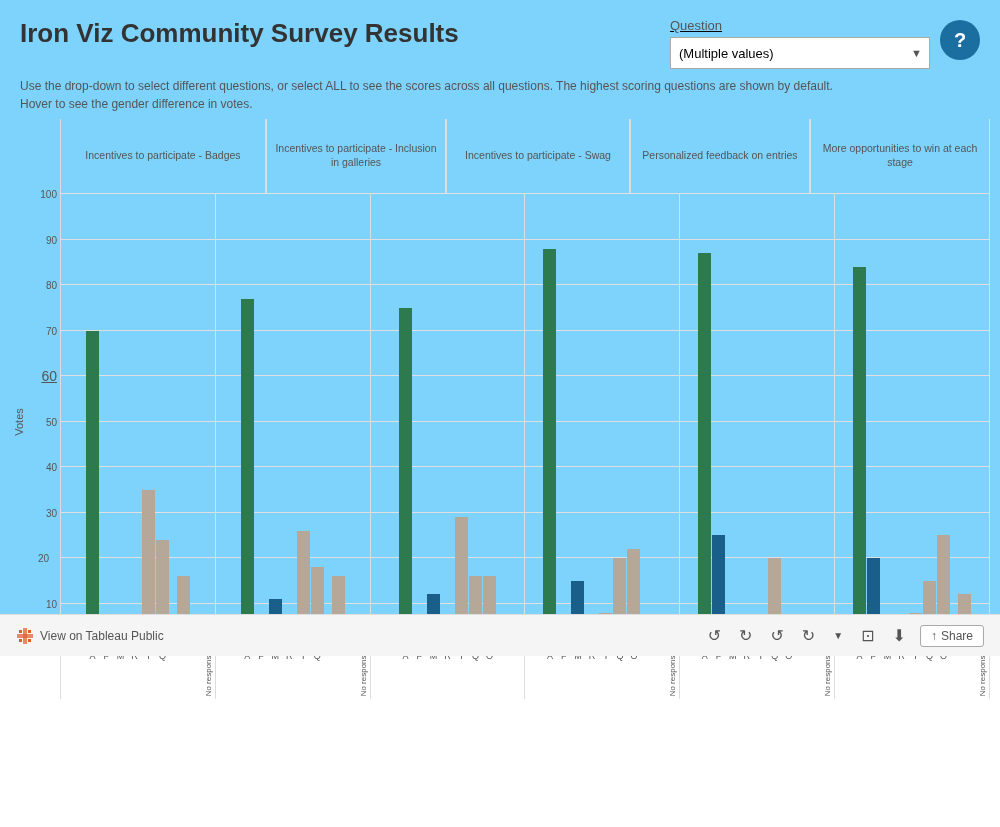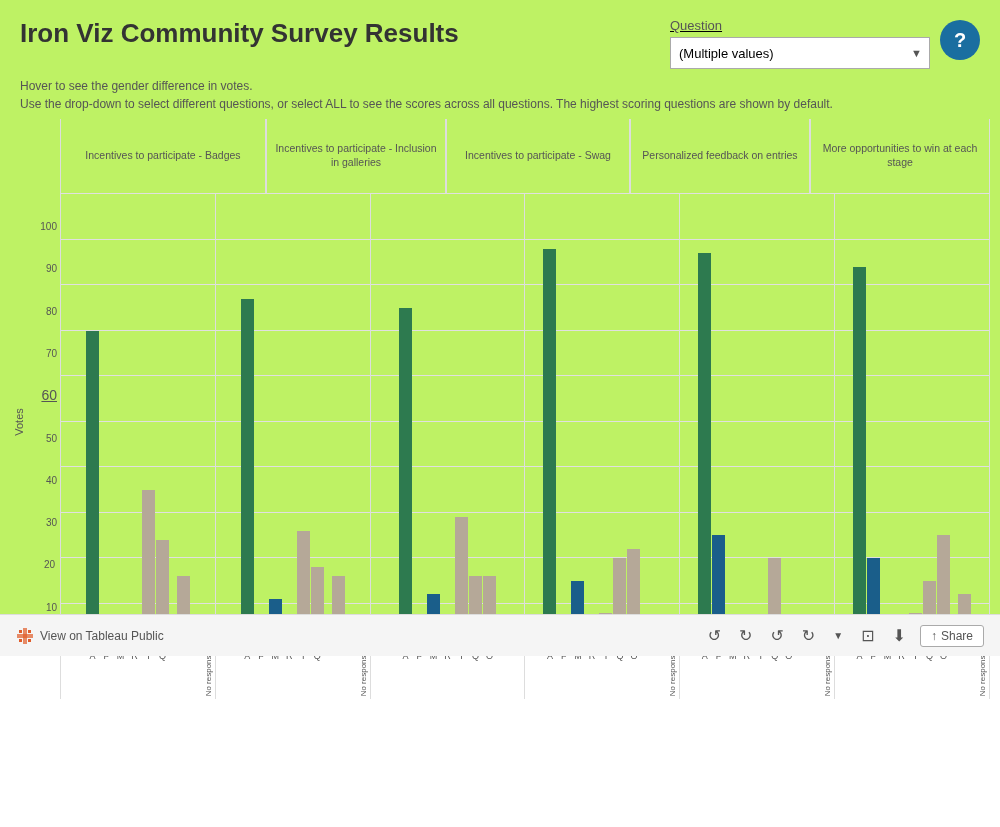--- a/index.html
+++ b/index.html
@@ -1,18 +1,18 @@
 <!DOCTYPE html>
 <html><head>
   <meta charset="utf-8">
   <style>
     * { box-sizing: border-box; margin: 0; padding: 0; }
     body { font-family: Arial, sans-serif; background: #fff; width: 1000px; height: 827px; overflow: hidden; }
 
-    .container { width: 1000px; height: 656px; position: relative; background: #bef264; }
+    .container { width: 1000px; height: 656px; position: relative; background: #7dd3fc; }
 
     
     .header { display: flex; align-items: flex-start; padding: 18px 20px 0 20px; }
     .title { font-size: 26px; font-weight: bold; color: #333; flex: 1; }
     .question-control { display: flex; flex-direction: column; align-items: flex-start; margin-right: 10px; text-decoration: underline; }
     .question-label { font-size: 13px; color: #555; margin-bottom: 4px; }
     .question-select { width: 260px; height: 32px; border: 1px solid #aaa; font-size: 13px; padding: 0 8px; background: #fff; appearance: none; -webkit-appearance: none; cursor: pointer; }
     .select-wrapper { position: relative; display: inline-block; }
     .select-wrapper::after { content: '▼'; position: absolute; right: 8px; top: 50%; transform: translateY(-50%); font-size: 11px; color: #555; pointer-events: none; }
     .help-btn { width: 40px; height: 40px; border-radius: 50%; background: #1a6ea0; color: #fff; font-size: 20px; font-weight: bold; border: none; cursor: pointer; display: flex; align-items: center; justify-content: center; margin-top: 2px; }
@@ -41,48 +41,48 @@
       <div class="select-wrapper">
         <select class="question-select">
           <option>(Multiple values)</option>
         </select>
       </div>
     </div>
     <button class="help-btn">?</button>
   </div>
 
   <div class="subtitle">
+    <div>Use the drop-down to select different questions, or select ALL to see the scores across all questions. The highest scoring questions are shown by default.</div>
     <div>Hover to see the gender difference in votes.</div>
-    <div>Use the drop-down to select different questions, or select ALL to see the scores across all questions. The highest scoring questions are shown by default.</div>
   </div>
 
   <div style="position:relative; margin: 0 10px 0 10px; height:580px;">
 
     <div style="display:flex; position:absolute; top:0; left:50px; right:0; height:75px; border-bottom:1px solid #ccc;">
       <div class="col-header" style="flex:1;font-size:10.5px;color:#555;text-align:center;padding:4px 16px;border-right:1px solid #ddd;line-height:1.3;display:flex;align-items:center;justify-content:center;">Incentives to participate - Badges</div>
       <div class="col-header" style="flex:1;font-size:10.5px;color:#555;text-align:center;padding:4px 3px;border-right:1px solid #ddd;line-height:1.3;display:flex;align-items:center;justify-content:center;">Incentives to participate - Inclusion in galleries</div>
       <div class="col-header" style="flex:1;font-size:10.5px;color:#555;text-align:left;padding:4px 5px;border-right:1px solid #ddd;line-height:1.3;display:flex;align-items:center;justify-content:center;">Incentives to participate - Swag</div>
       <div class="col-header" style="flex:1;font-size:10.5px;color:#555;text-align:center;padding:4px 3px;border-right:1px solid #ddd;line-height:1.3;display:flex;align-items:center;justify-content:center;">Personalized feedback on entries</div>
       <div class="col-header" style="flex:1;font-size:10.5px;color:#555;text-align:center;padding:4px 3px;border-right:1px solid #ddd;line-height:1.3;display:flex;align-items:center;justify-content:center;">More opportunities to win at each stage</div>
     </div>
 
     <div style="position:absolute;left:0;top:75px;bottom:50px;width:18px;display:flex;align-items:center;justify-content:center;">
       <span style="font-size:11px;color:#555;transform:rotate(-90deg);white-space:nowrap;display:block;">Votes</span>
     </div>
 
-    <div id="y-ticks-container" style="position:absolute;top:75px;bottom:50px;left:18px;width:32px;margin-top:32px;">
+    <div id="y-ticks-container" style="position:absolute;top:75px;bottom:50px;left:18px;width:32px;">
         <div style="position: absolute; right: 3px; bottom: 100%; font-size: 10px; color: rgb(85, 85, 85); transform: translateY(50%); text-align: right;">100</div>
         <div style="position: absolute; right: 3px; bottom: 90%; font-size: 10px; color: rgb(85, 85, 85); transform: translateY(50%); text-align: right;">90</div>
         <div style="position: absolute; right: 3px; bottom: 80%; font-size: 10px; color: rgb(85, 85, 85); transform: translateY(50%); text-align: right;">80</div>
         <div style="position: absolute; right: 3px; bottom: 70%; font-size: 10px; color: rgb(85, 85, 85); transform: translateY(50%); text-align: right;">70</div>
         <div style="position: absolute; right: 3px; bottom: 60%; font-size: 14px; color: rgb(85, 85, 85); transform: translateY(50%); text-align: right; text-decoration: underline;">60</div>
         <div style="position: absolute; right: 3px; bottom: 50%; font-size: 10px; color: rgb(85, 85, 85); transform: translateY(50%); text-align: left;">50</div>
         <div style="position: absolute; right: 3px; bottom: 40%; font-size: 10px; color: rgb(85, 85, 85); transform: translateY(50%); text-align: right;">40</div>
         <div style="position: absolute; right: 3px; bottom: 30%; font-size: 10px; color: rgb(85, 85, 85); transform: translateY(50%); text-align: right;">30</div>
-        <div style="position: absolute; right: 5px; bottom: 20%; font-size: 10px; color: rgb(85, 85, 85); transform: translateY(50%); text-align: right;">20</div>
+        <div style="position: absolute; right: 11px; bottom: 20%; font-size: 10px; color: rgb(85, 85, 85); transform: translateY(50%); text-align: right;">20</div>
         <div style="position: absolute; right: 3px; bottom: 10%; font-size: 10px; color: rgb(85, 85, 85); transform: translateY(50%); text-align: right;">10</div>
         <div style="position: absolute; right: 3px; bottom: 0%; font-size: 10px; color: rgb(85, 85, 85); transform: translateY(50%); text-align: right;"></div>
       </div>
     <div id="grid-lines-container" style="position:absolute;top:75px;bottom:50px;left:50px;right:0;">
         <div style="position: absolute; left: 0px; right: 0px; bottom: 100%; height: 1px; background: rgb(224, 224, 224);"></div>
         <div style="position: absolute; left: 0px; right: 0px; bottom: 90%; height: 1px; background: rgb(224, 224, 224);"></div>
         <div style="position: absolute; left: 0px; right: 0px; bottom: 80%; height: 1px; background: rgb(224, 224, 224);"></div>
         <div style="position: absolute; left: 0px; right: 0px; bottom: 70%; height: 1px; background: rgb(224, 224, 224);"></div>
         <div style="position: absolute; left: 0px; right: 0px; bottom: 60%; height: 1px; background: rgb(224, 224, 224);"></div>
         <div style="position: absolute; left: 0px; right: 0px; bottom: 50%; height: 1px; background: rgb(224, 224, 224);"></div>

